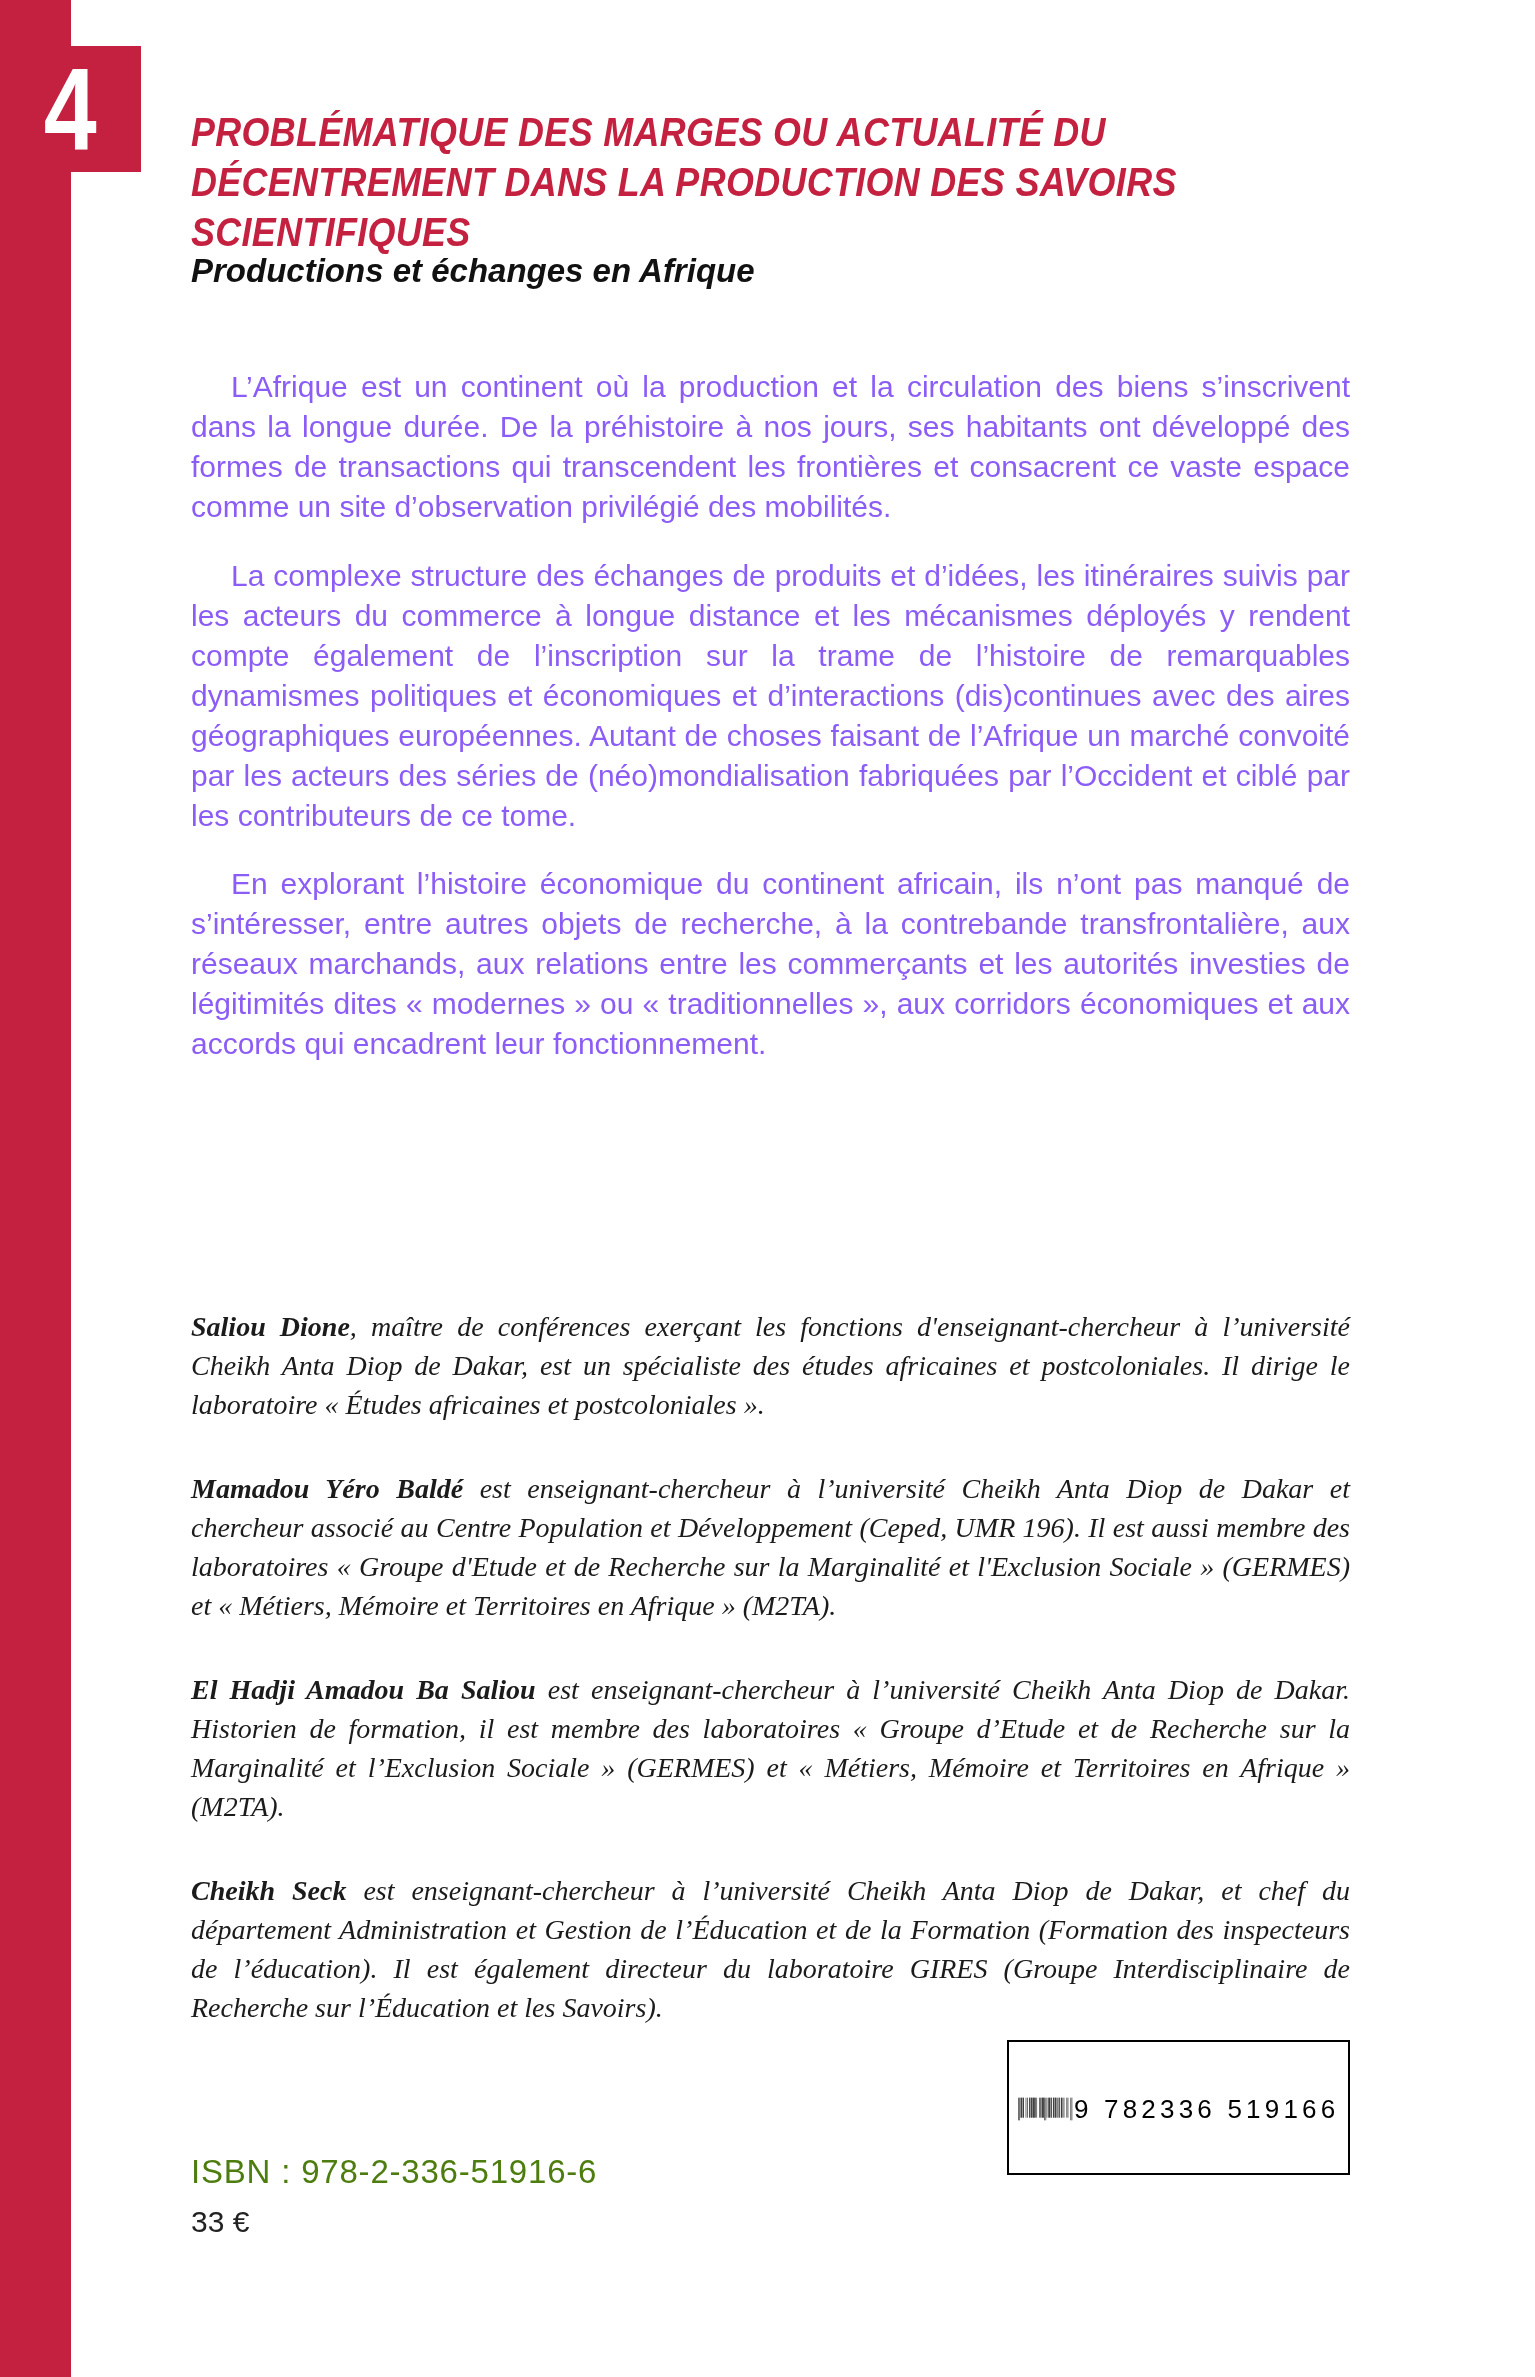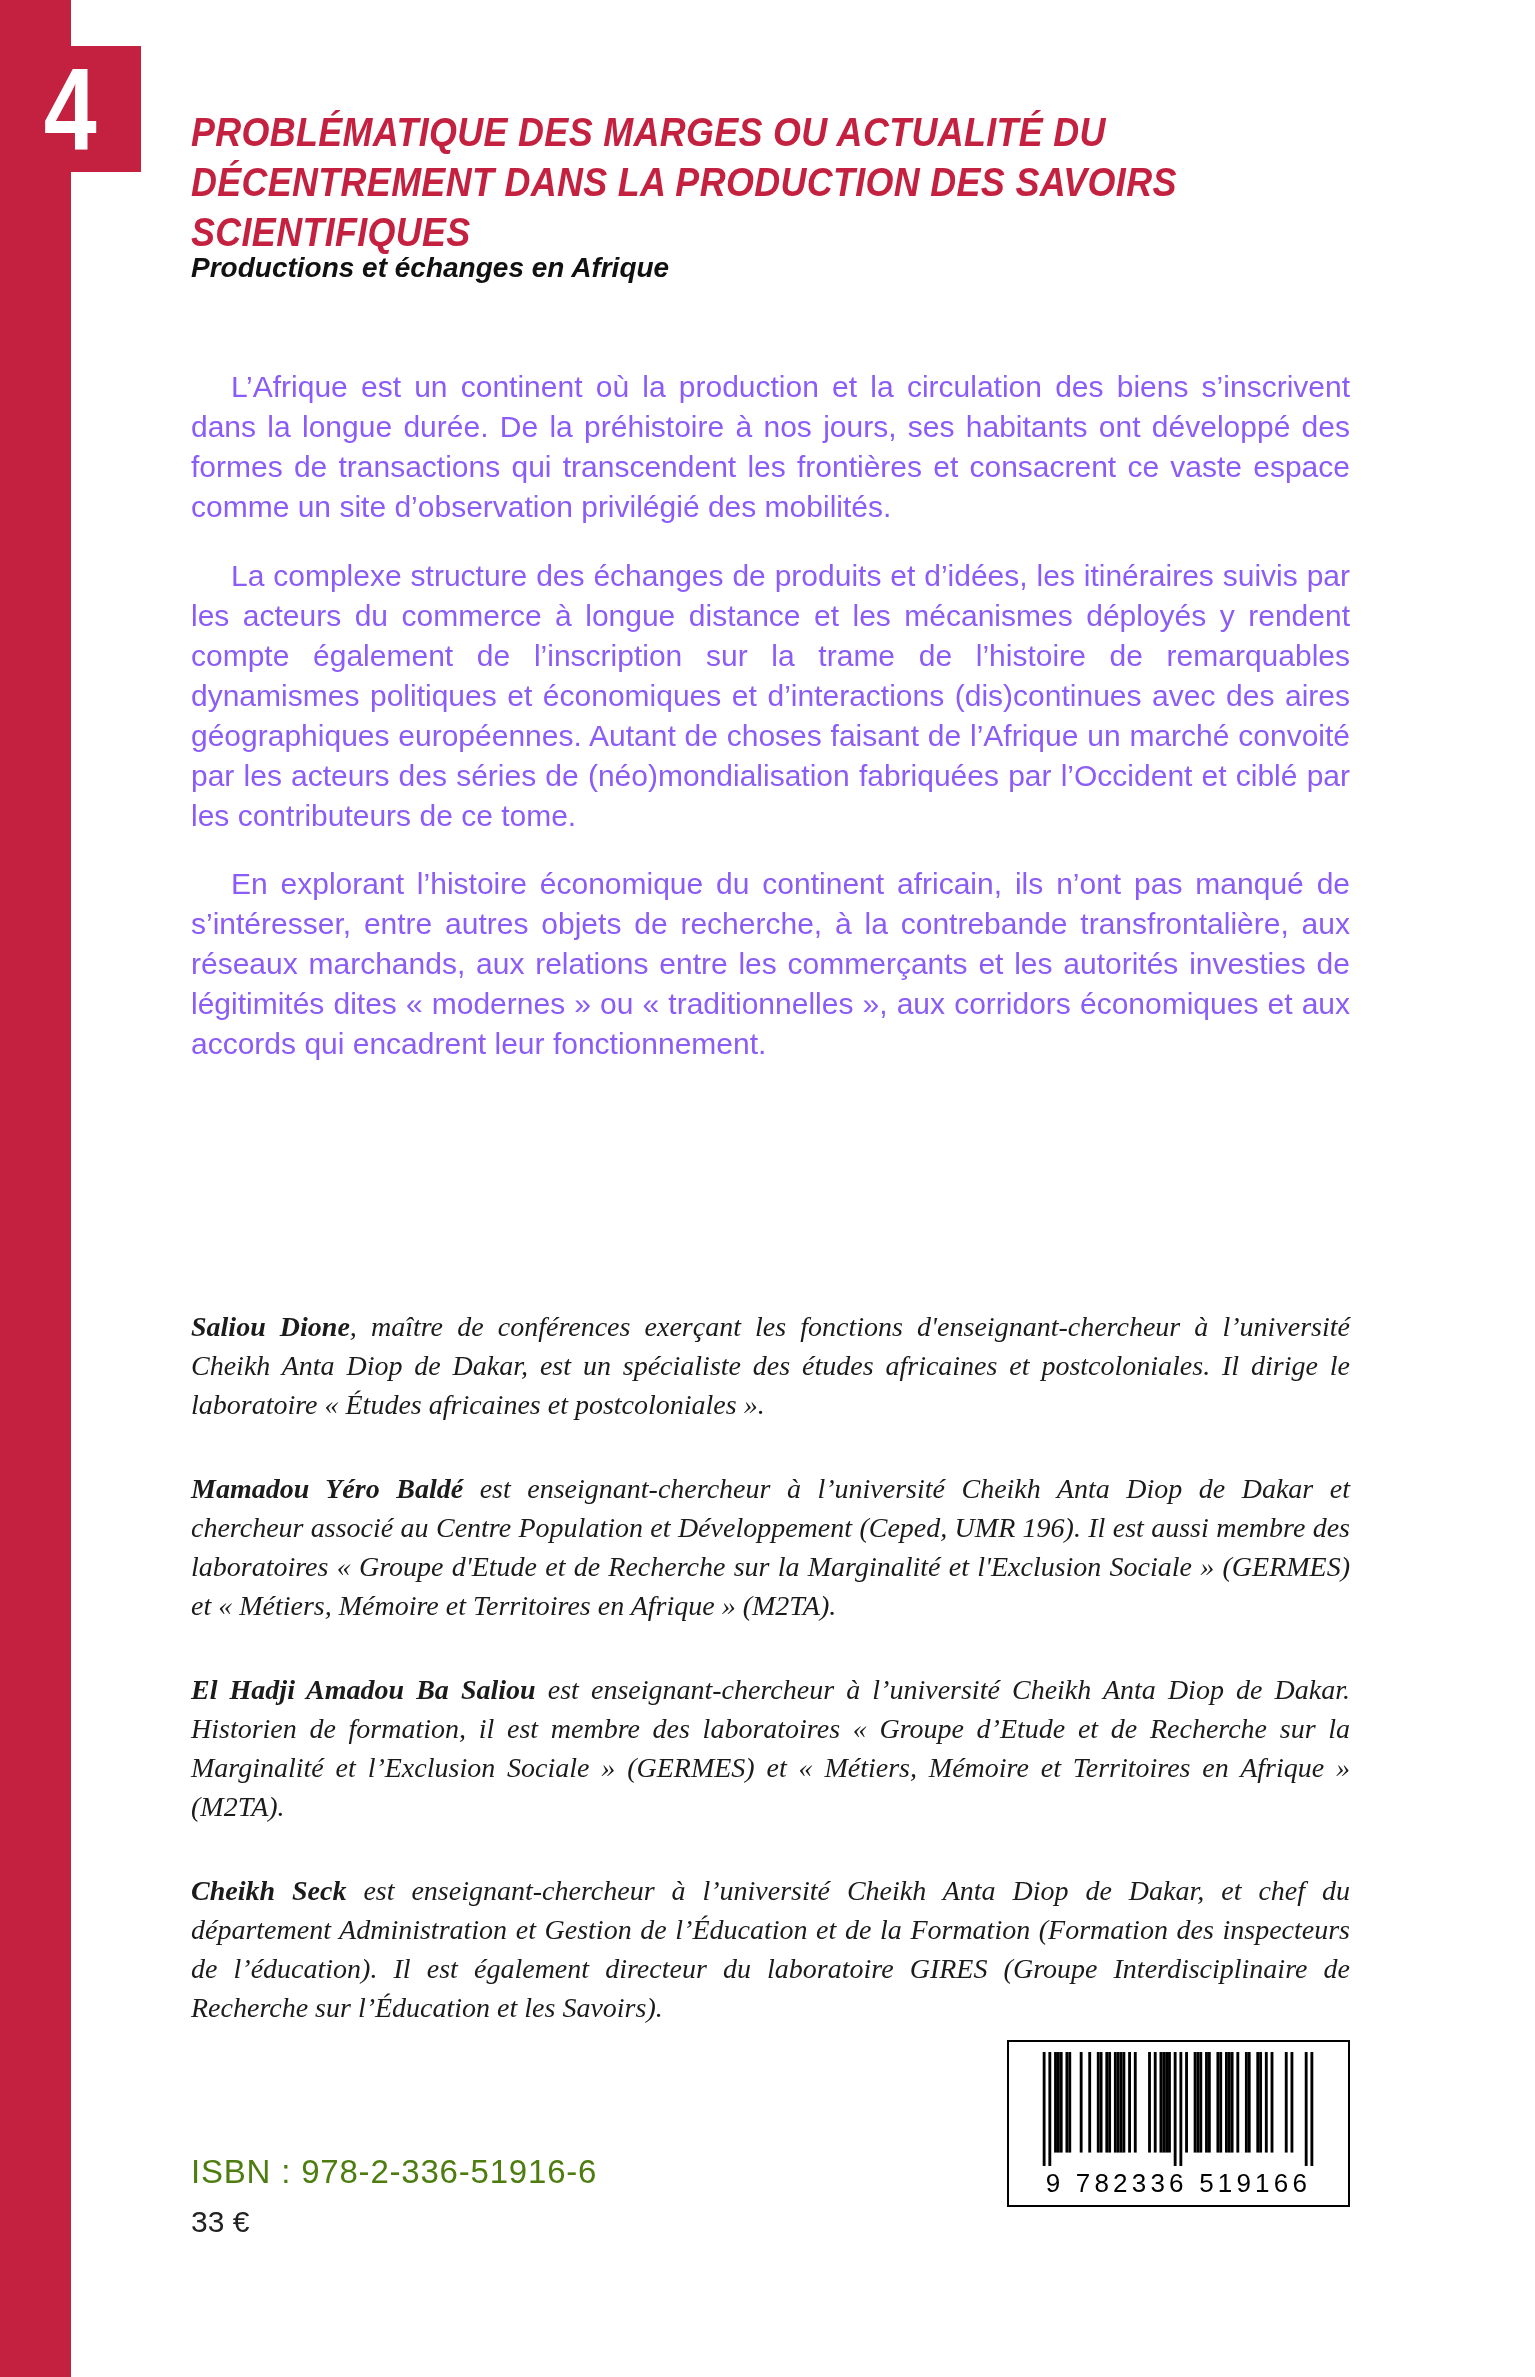--- a/index.html
+++ b/index.html
@@ -30,21 +30,21 @@
     transform:scaleX(0.875);transform-origin:left top;
   }
   .main-title{
     color:var(--accent,#c4203f);
     font-size:41px;font-weight:bold;font-style:italic;
     line-height:1.22;letter-spacing:0.4px;
     text-transform:uppercase;
   }
   .subtitle{
     position:absolute;left:191px;top:252px;width:1158px;
-    font-size:28px;font-weight:bold;font-style:italic;
+    font-size:33px;font-weight:bold;font-style:italic;
     color:#111111;
   }
   .body-copy{
     position:absolute;left:191px;top:367px;width:1159px;
   }
   .body-copy p{
     margin:0 0 28.5px 0;
     font-size:30px;line-height:40px;
     text-align:justify;text-indent:40px;
     color:#8b5cf6;
@@ -71,21 +71,21 @@
   .price{
     position:absolute;left:191px;top:2205px;
     font-size:30px;color:#222222;
   }
   .barcode-box{
     position:absolute;left:1007px;top:2040px;
     width:322px;
     background:#ffffff;
     border:2.5px solid #000000;
     padding:10px 8.4px 6.7px 8.4px;
-    display:flex;flex-direction:column;align-items:center;
+    display:flex;flex-direction:row;align-items:center;
   }
   .barcode-box svg{display:block;}
   .barcode-box svg rect{fill:#000000;}
   .barcode-number{
     font-size:26px;letter-spacing:4.2px;color:#000000;
     margin-top:1.7px;
     font-family:"Liberation Sans", sans-serif;
     white-space:nowrap;
   }
 </style>

